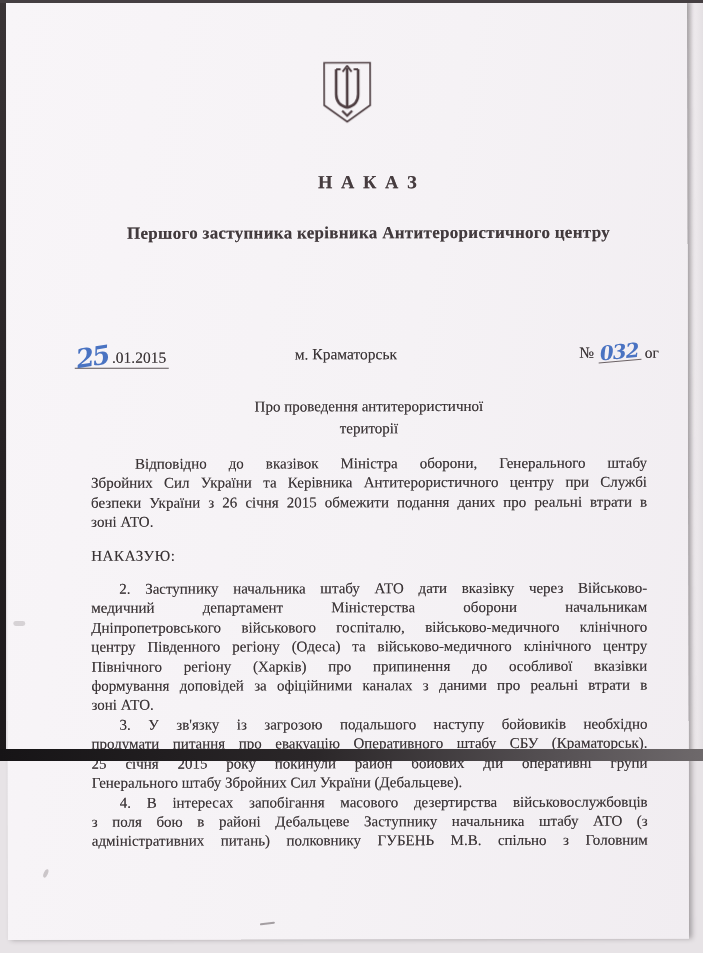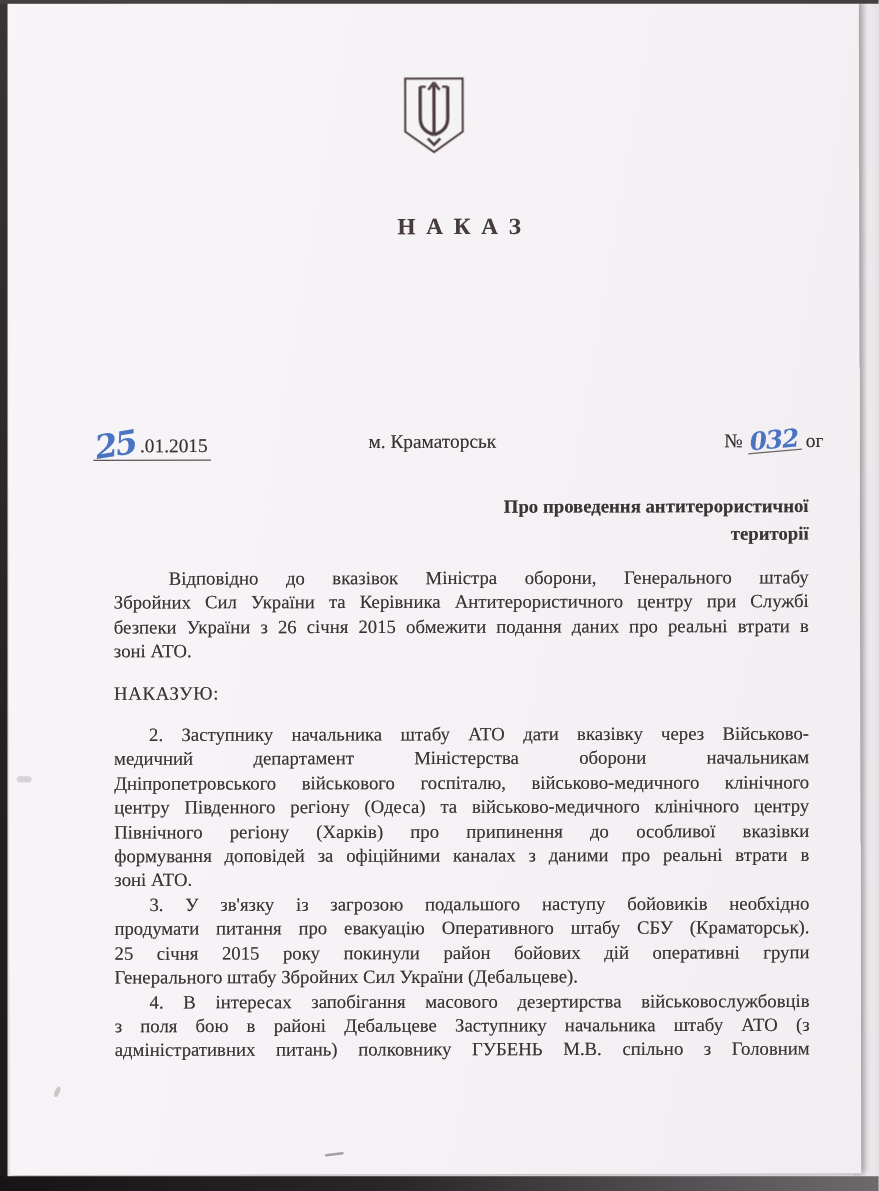--- a/index.html
+++ b/index.html
@@ -2,21 +2,21 @@
 <html><head>
 <meta charset="utf-8">
 <style>
   html, body {
     margin: 0; padding: 0;
     width: 703px; height: 953px;
     overflow: hidden;
     background: #e7e3e6;
     font-family: "Liberation Serif", serif;
   }
-  .stage { position: relative; width: 703px; height: 953px; }
+  .stage { position: relative; width: 703px; height: 761px; }
 
   
   .right-strip {
     position: absolute; right: 0; top: 0; bottom: 0; width: 20px;
     background: linear-gradient(90deg, #d8d4d7 0%, #efebee 55%, #e4e0e3 100%);
   }
   .edge-left {
     position: absolute; left: 0; top: 0; bottom: 0; width: 6px;
     background: linear-gradient(180deg, #3a3436 0%, #262123 60%, #1d191b 100%);
     z-index: 5;
@@ -79,21 +79,21 @@
     margin-right: 4px;
   }
   .hand-num {
     display: inline-block; font-size: 20px; line-height: 0.8;
     transform: rotate(-5deg) translateY(1px); letter-spacing: -1px;
     border-bottom: 1.3px solid #6b6265; padding: 0 2px 1px 2px;
   }
 
   .flow { position: absolute; top: 394px; left: 0; width: 556px; font-size: 15px; line-height: 19.4px; }
   .subject { margin-bottom: 15px; }
-  .subject .sline { line-height: 21.5px; text-align: right; font-weight: bold; }
+  .subject .sline { line-height: 21.5px; text-align: center; }
 
   .line { text-align: justify; text-align-last: justify; }
   .line.lastline { text-align-last: left; }
   .indent-lg .line.first { text-indent: 44px; }
   .indent-sm .line.first { text-indent: 28px; }
 
   .order-word { margin: 14px 0; line-height: 19.4px; letter-spacing: 0.6px; }
 
   
   .artifact-1 {
@@ -127,20 +127,21 @@
           <path d="M15 9 H19.5 M37 9 H32.5" stroke-width="1.8"></path>
           <path d="M21 50.5 L26 55.5 L31 50.5" stroke-width="2.2"></path>
         </g>
       </svg>
     </div>
 
     <div class="content">
       <div class="order-title">Н А К А З</div>
 
       <div class="heading" id="heading">
+          <div class="hline">Першого заступника керівника Антитерористичного центру</div>
         </div>
 
       <div class="dateline">
         <span class="date-left">
           <span class="u-group">
             <span class="hand hand-day">25</span><span>.01.2015</span>
           </span>
         </span>
         <span class="place">м. Краматорськ</span>
         <span class="num-group">

